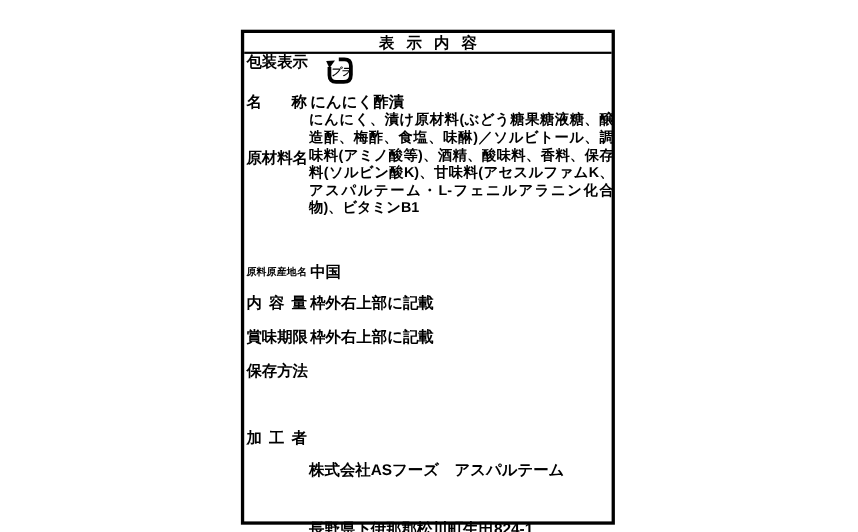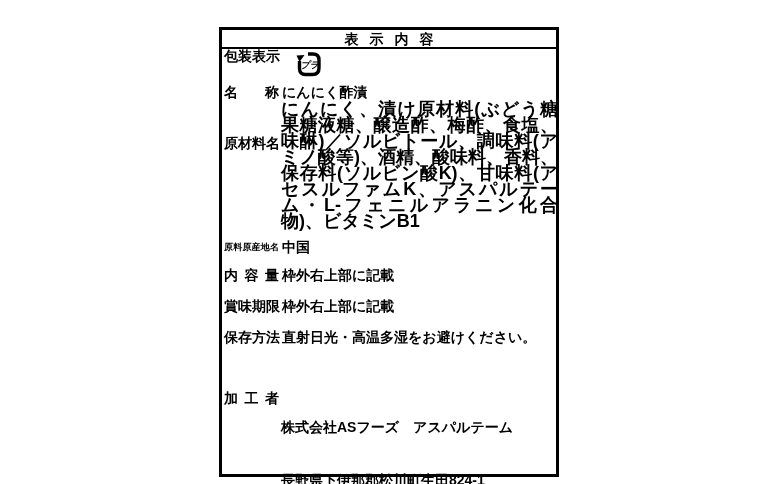--- a/index.html
+++ b/index.html
@@ -23,21 +23,21 @@
     font-size:14px;line-height:16px;
   }
   .lbl{width:55px;flex:none;display:flex;justify-content:space-between;}
   .lbl-small{width:55px;flex:none;display:flex;justify-content:space-between;font-size:9px;align-self:center;}
   .val{margin-left:3px;white-space:pre-wrap;}
   .row-pkg{top:18px;}
   .row-name{top:54px;}
   .ing-lbl{position:absolute;left:2px;top:105px;font-size:14px;line-height:16px;}
   .ing-val{
     position:absolute;left:59px;top:71px;width:277px;
-    font-size:18px;line-height:16px;text-align:justify;
+    font-size:13px;line-height:16px;text-align:justify;
   }
   .row-origin{top:209px;}
   .row-content{top:237px;}
   .row-best{top:268px;}
   .row-storage{top:299px;}
   .proc-lbl{position:absolute;left:2px;top:360px;font-size:14px;line-height:16px;}
   .proc-val{
     position:absolute;left:59px;top:354px;width:278px;
     font-size:14px;line-height:17.5px;white-space:pre-wrap;
   }
@@ -119,21 +119,20 @@
       <span class="val">枠外右上部に記載</span>
     </div>
 
     <div class="row row-storage">
       <span class="lbl">
           <span>保</span>
           <span>存</span>
           <span>方</span>
           <span>法</span>
         </span>
-      <span class="val">直射日光・高温多湿をお避けください。</span>
     </div>
 
     <div class="proc-lbl">
       <span class="lbl">
           <span>加</span>
           <span>工</span>
           <span>者</span>
         </span>
     </div>
     <div class="proc-val">

